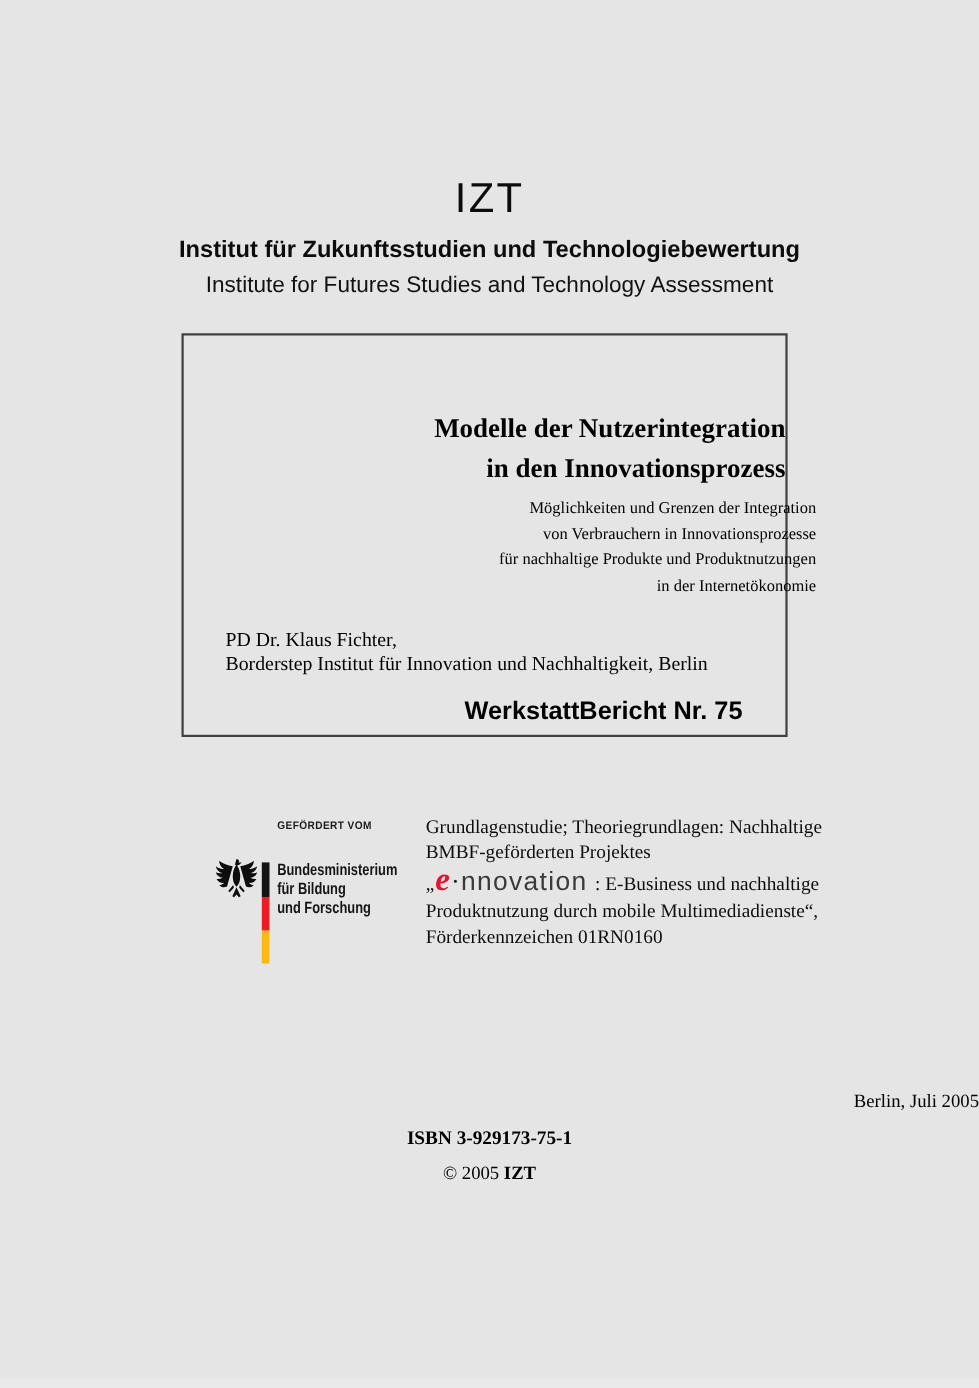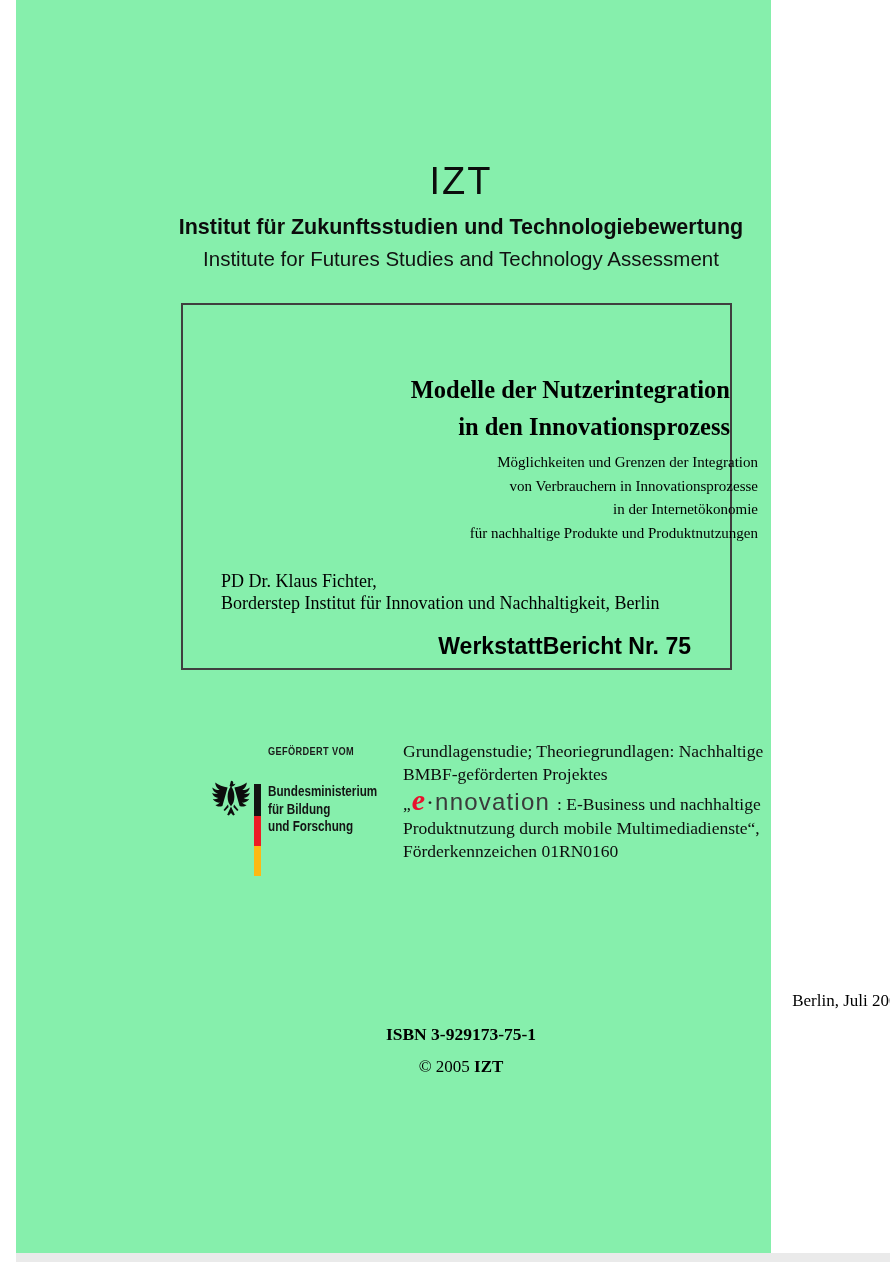--- a/index.html
+++ b/index.html
@@ -1,18 +1,18 @@
 <!DOCTYPE html>
 <html><head>
 <meta charset="utf-8">
 <style>
   html,body{margin:0;padding:0;background:#ffffff;}
   body{width:890px;height:1262px;position:relative;overflow:hidden;
        font-family:"Liberation Serif",serif;color:#000;}
-  .page{position:absolute;left:16px;top:0;width:755px;height:1262px;background:#86efac;}
+  .page{position:absolute;left:0;top:0;width:890px;height:1262px;background:#e5e5e5;}
 
   
   .hdr-acronym{position:absolute;left:0;top:160px;width:890px;text-align:center;
     font-family:"Liberation Sans",sans-serif;font-size:38px;font-weight:400;
     letter-spacing:2px;color:#0c0c0c;}
   .hdr-de{position:absolute;left:0;top:215px;width:890px;text-align:center;
     font-family:"Liberation Sans",sans-serif;font-size:21.5px;font-weight:700;color:#0c0c0c;}
   .hdr-en{position:absolute;left:0;top:247px;width:890px;text-align:center;
     font-family:"Liberation Sans",sans-serif;font-size:20.5px;font-weight:400;color:#111;}
 
@@ -76,22 +76,22 @@
   <div class="hdr-en">Institute for Futures Studies and Technology Assessment</div>
 
   <div class="title-box">
     <div class="box-title">
       <div>Modelle der Nutzerintegration</div>
       <div>in den Innovationsprozess</div>
     </div>
     <div class="box-subtitle">
       <div>Möglichkeiten und Grenzen der Integration</div>
       <div>von Verbrauchern in Innovationsprozesse</div>
+      <div>für nachhaltige Produkte und Produktnutzungen</div>
       <div>in der Internetökonomie</div>
-      <div>für nachhaltige Produkte und Produktnutzungen</div>
     </div>
     <div class="box-author">
       <div>PD Dr. Klaus Fichter,</div>
       <div>Borderstep Institut für Innovation und Nachhaltigkeit, Berlin</div>
     </div>
     <div class="box-series">WerkstattBericht Nr. 75</div>
   </div>
 
   <div class="funded-by">GEFÖRDERT VOM</div>
 

